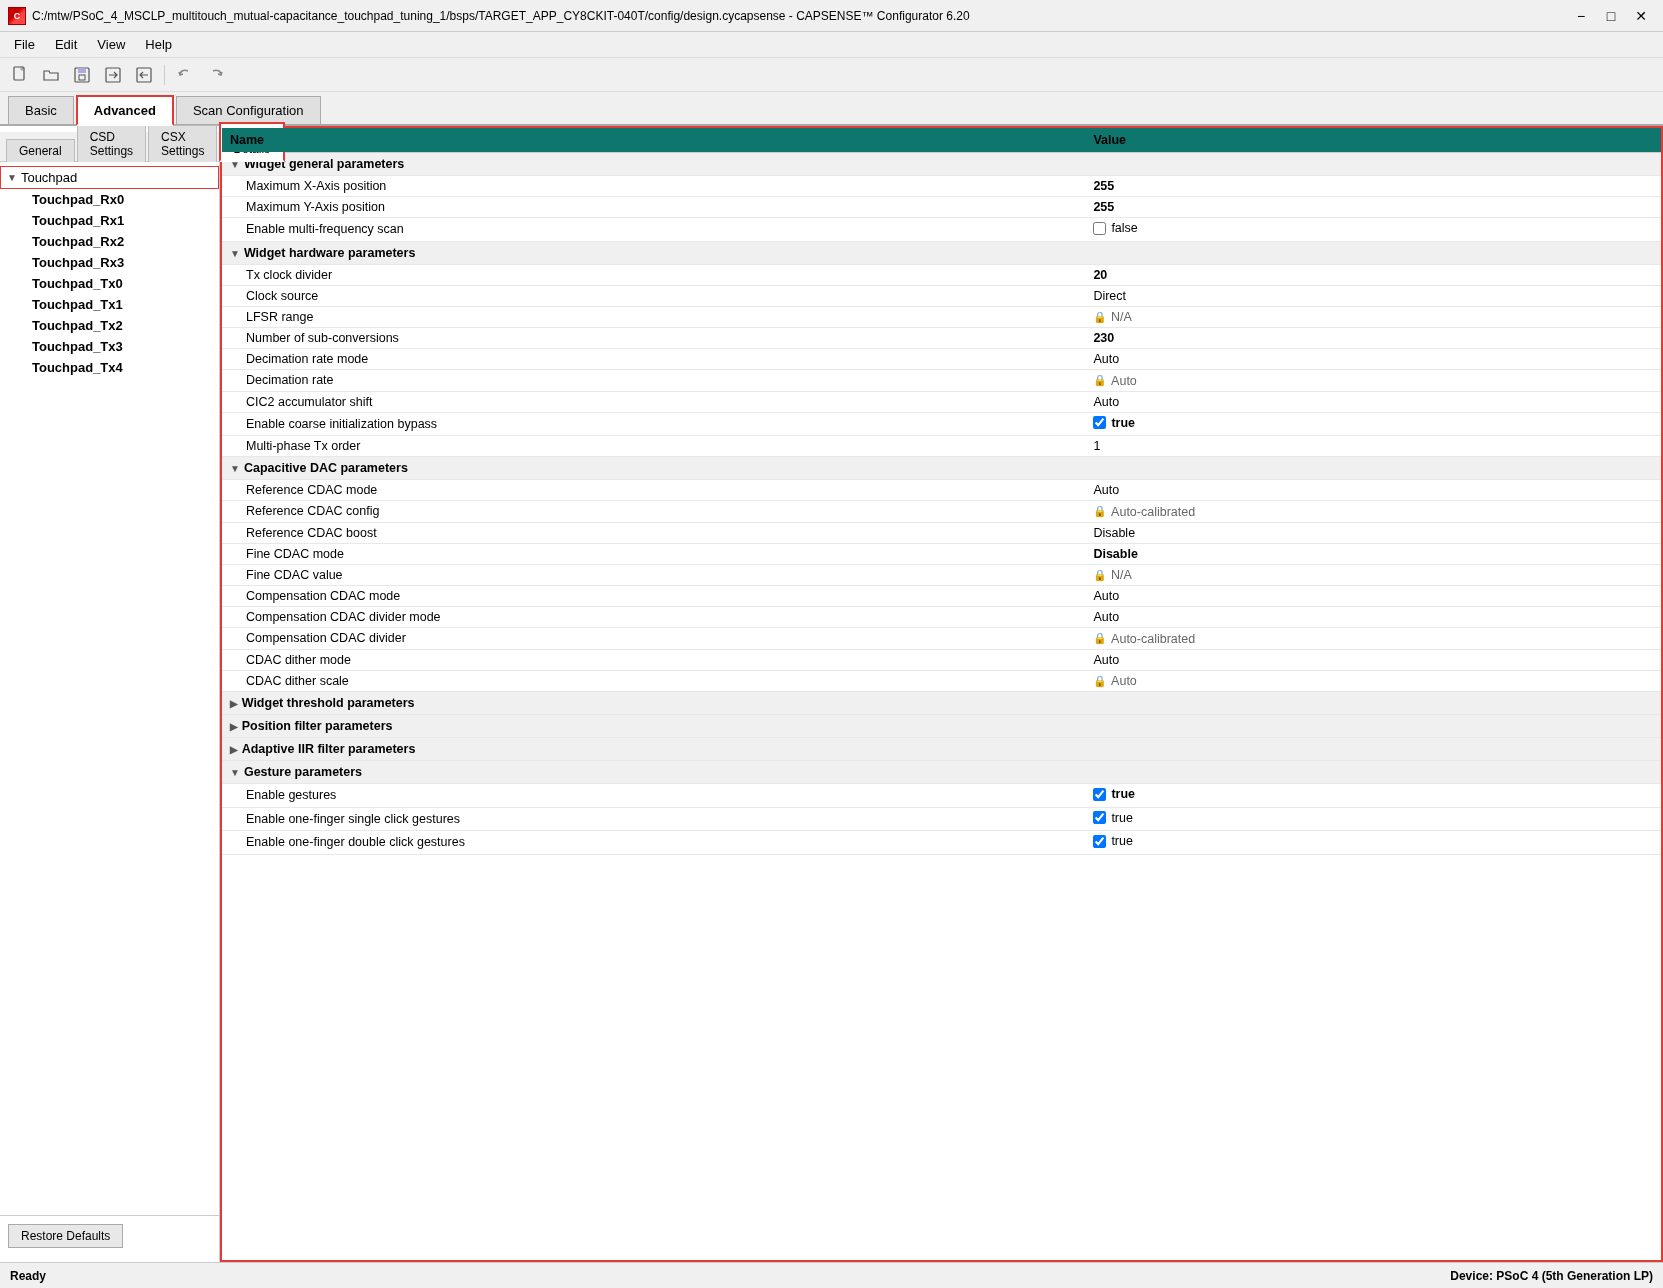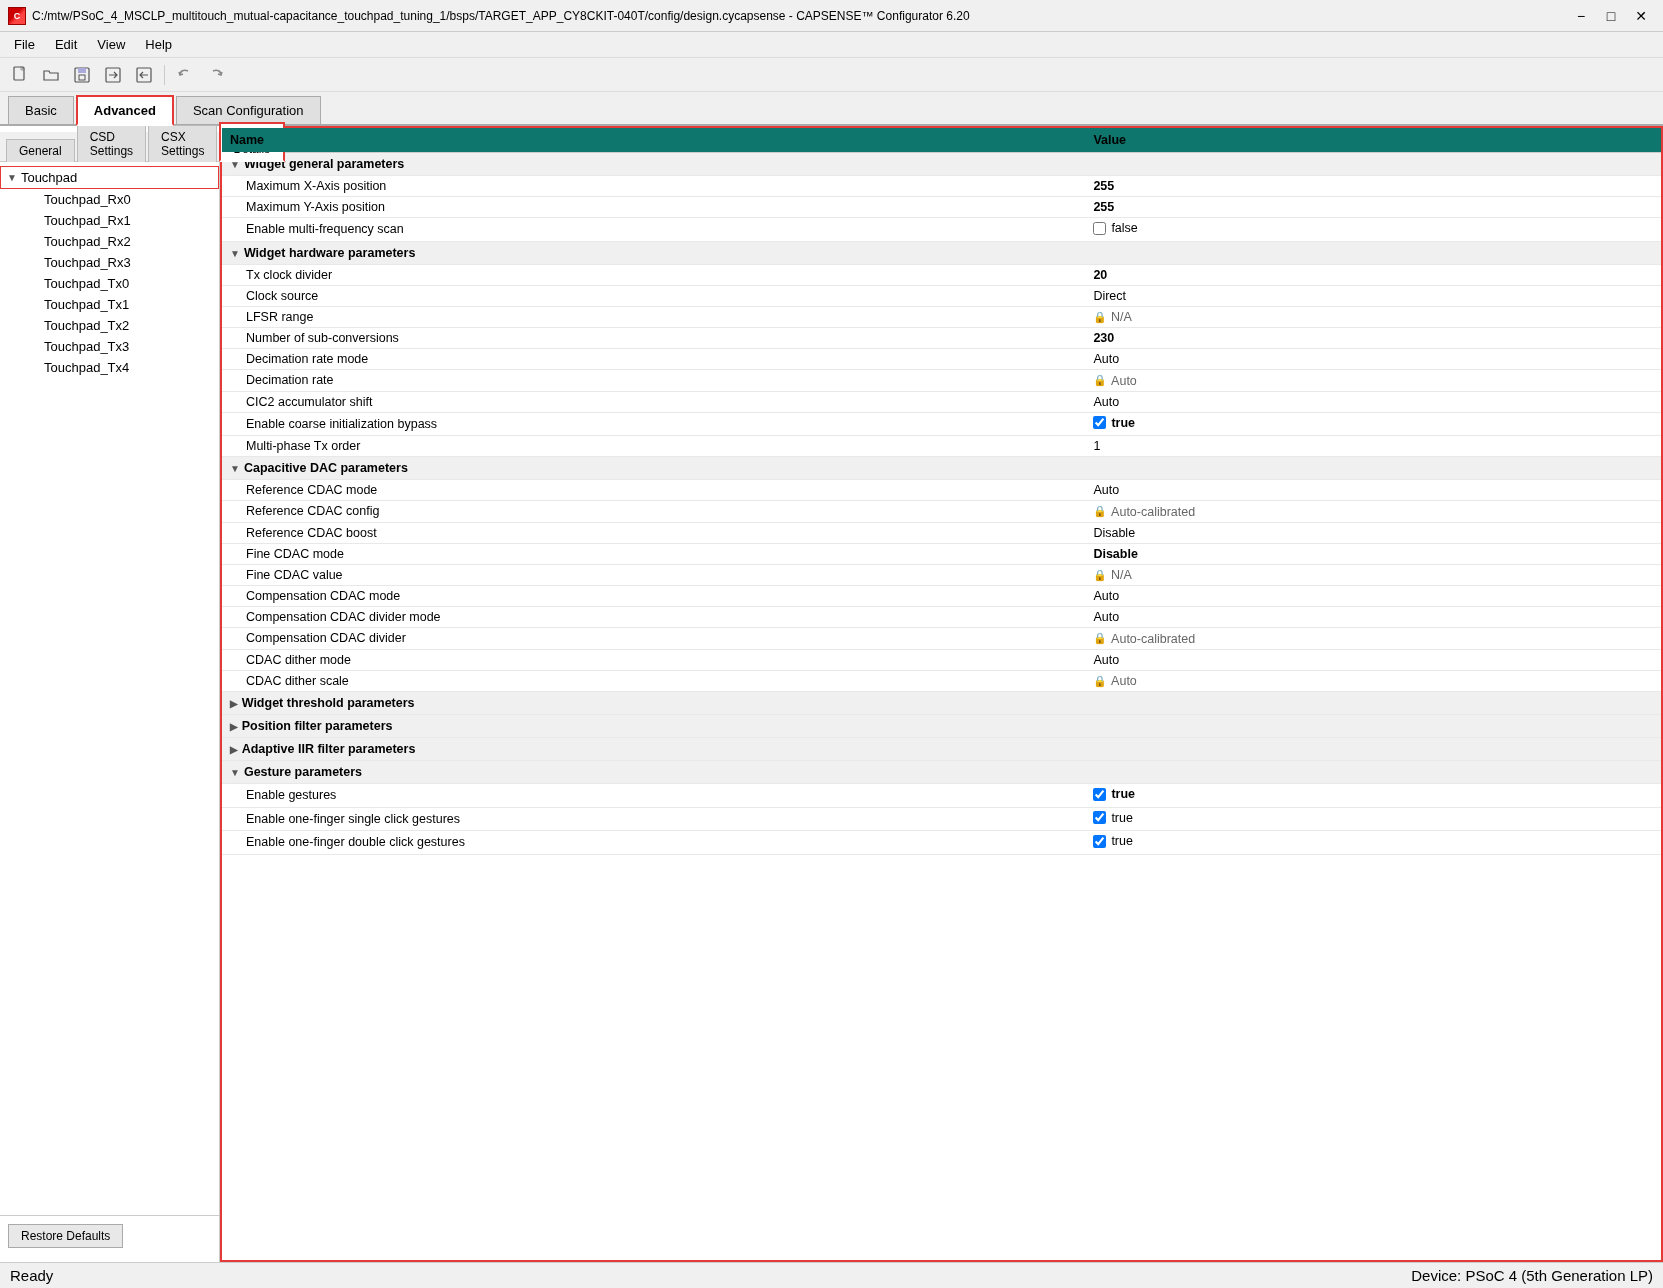--- a/index.html
+++ b/index.html
@@ -155,21 +155,21 @@
       align-items: center;
       gap: 4px;
     }
     .tree-item.parent {
       font-weight: normal;
       padding-left: 6px;
       border: 1px solid #e53935;
       border-radius: 0;
       background: #fff;
     }
-    .tree-item.child { padding-left: 44px; }
+    .tree-item.child { padding-left: 32px; font-weight: bold; }
     .tree-toggle { font-size: 10px; color: #555; }
 
     .left-footer {
       padding: 8px;
       border-top: 1px solid #ccc;
     }
     .restore-btn {
       padding: 4px 12px;
       border: 1px solid #aaa;
       background: #e8e8e8;
@@ -236,22 +236,23 @@
     }
 
     
     .status-bar {
       height: 26px;
       background: #f0f0f0;
       border-top: 1px solid #ccc;
       display: flex;
       align-items: center;
       padding: 0 10px;
-      font-size: 15px;
+      font-size: 12px;
       justify-content: space-between;
+      font-weight: bold;
     }
   </style>
 </head>
 <body>
 
 <div class="title-bar">
   <div class="app-icon">C</div>
   <span class="title-text">C:/mtw/PSoC_4_MSCLP_multitouch_mutual-capacitance_touchpad_tuning_1/bsps/TARGET_APP_CY8CKIT-040T/config/design.cycapsense - CAPSENSE™ Configurator 6.20</span>
   <div class="win-controls">
     <button class="win-btn">−</button>

